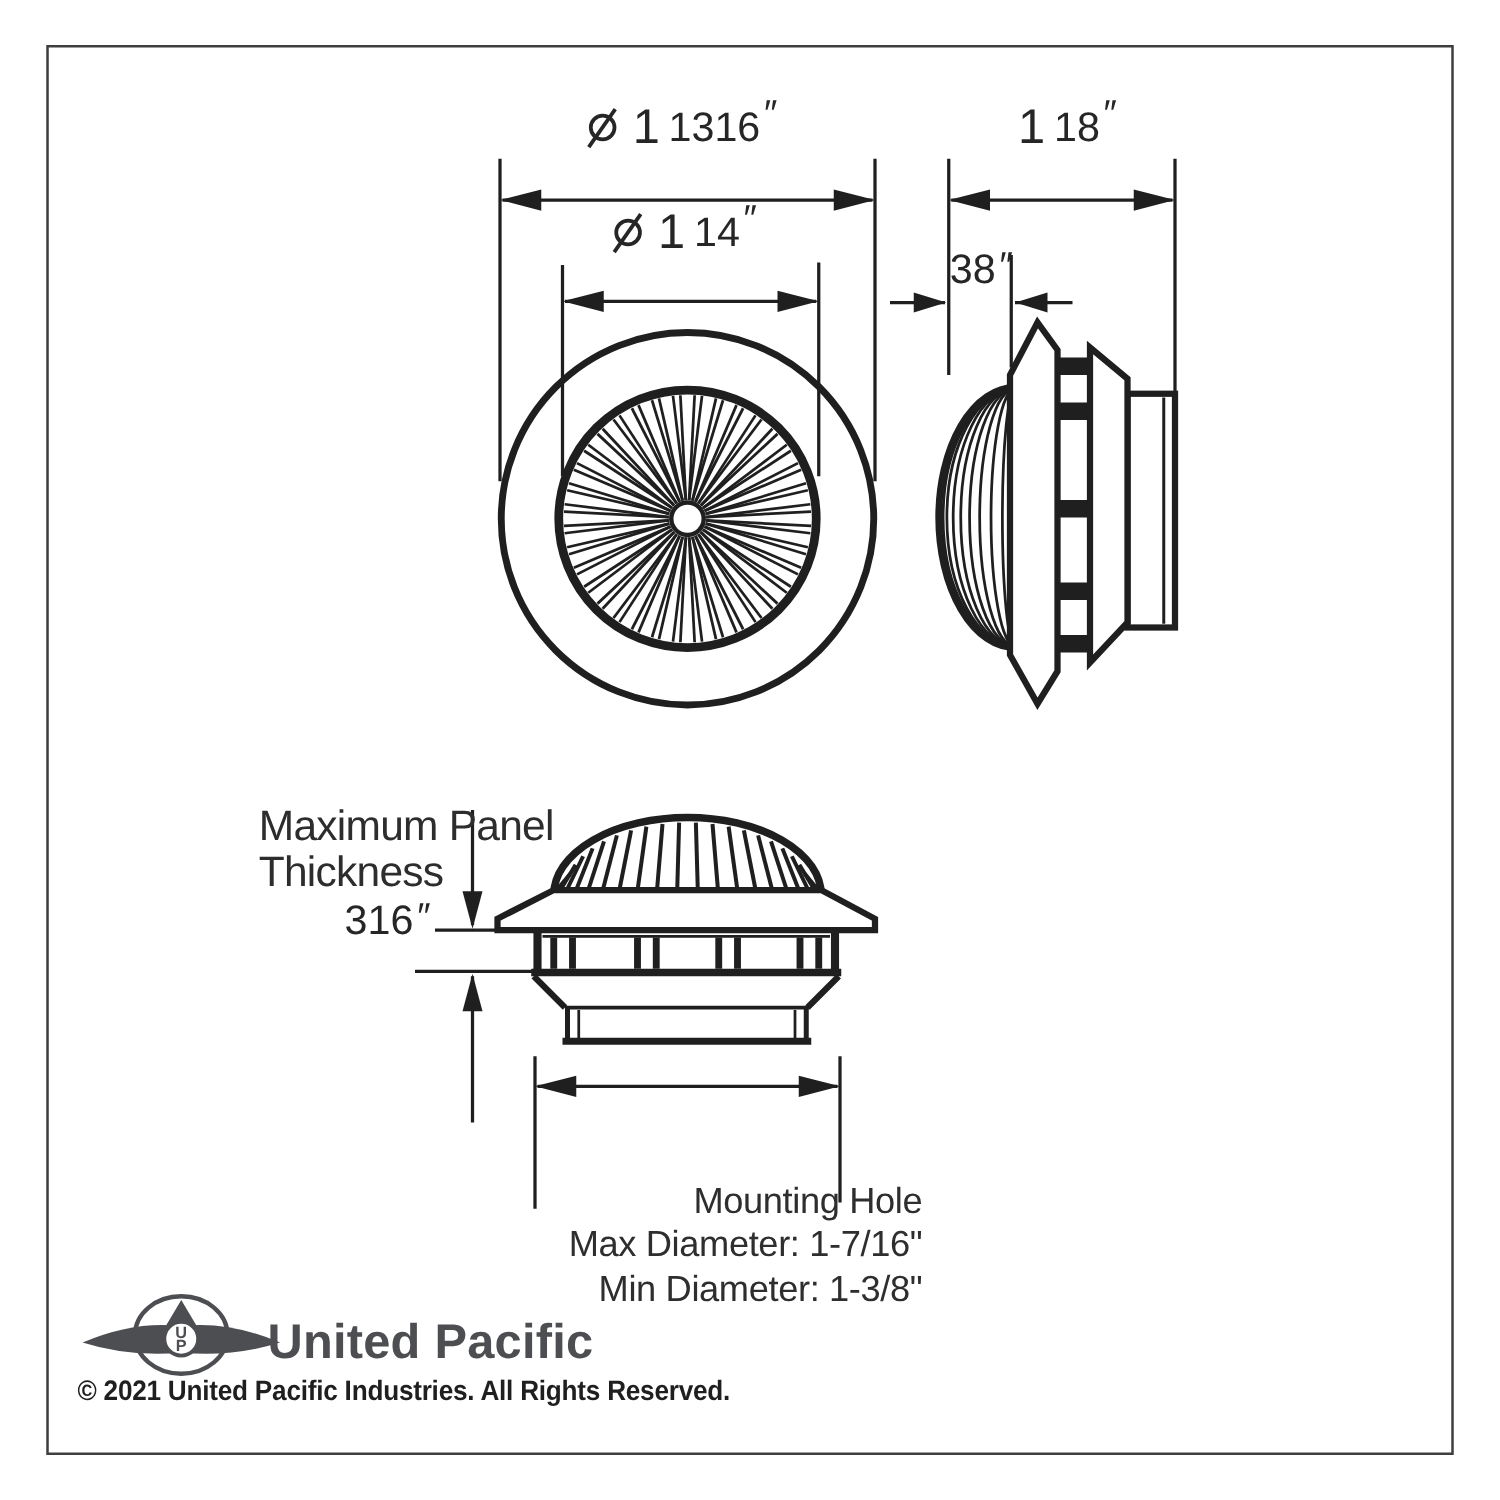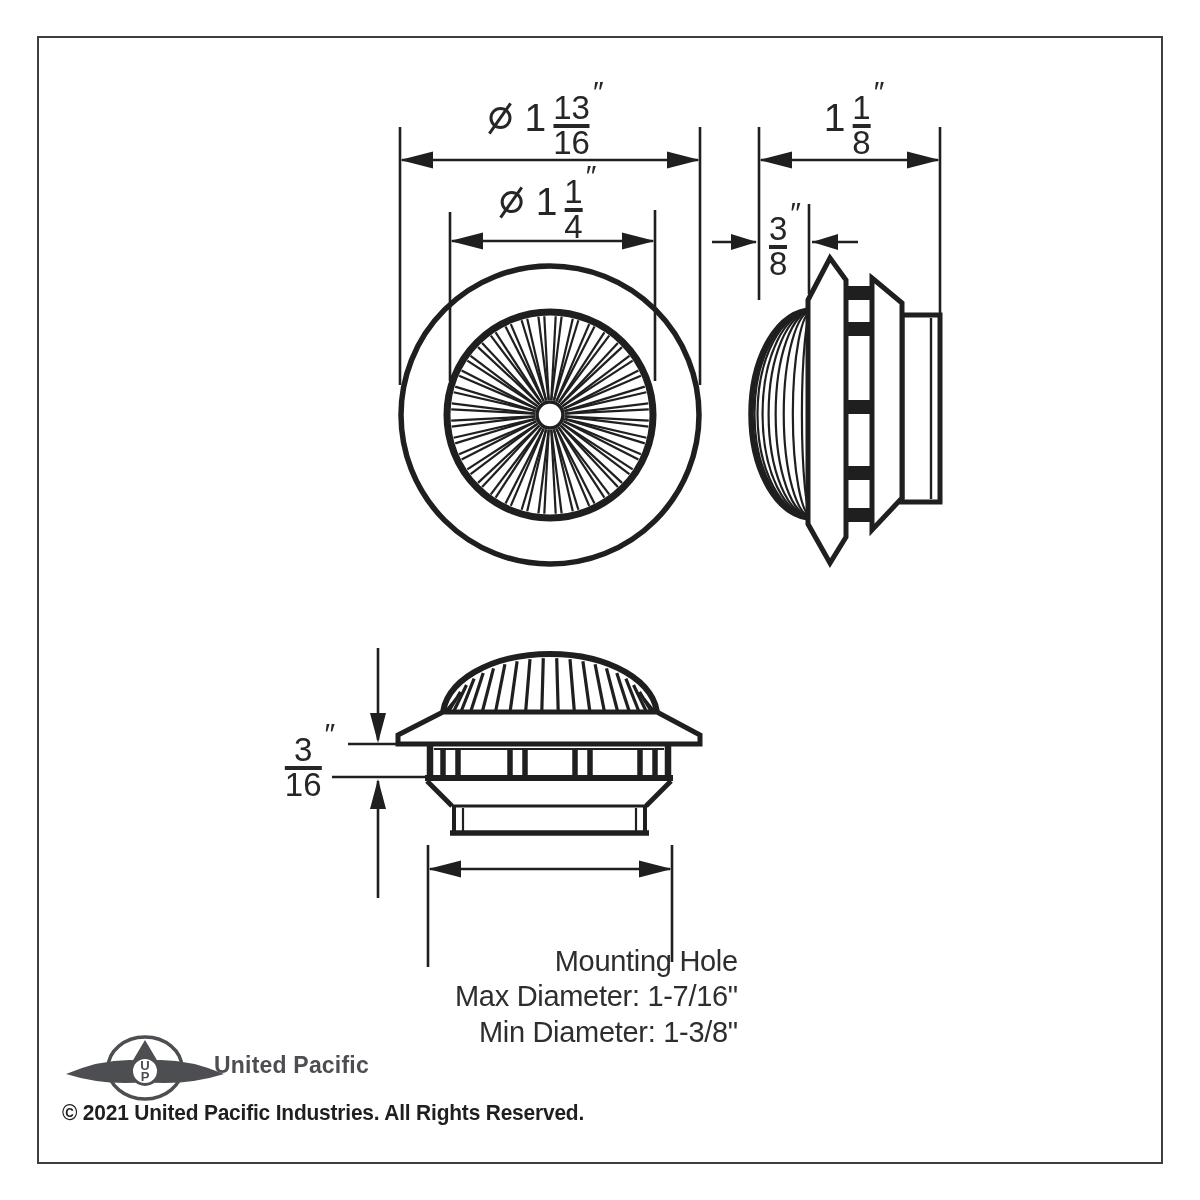--- a/index.html
+++ b/index.html
@@ -3,30 +3,30 @@
 <meta charset="utf-8">
 <style>
   html,body{margin:0;padding:0;background:#ffffff;}
   #stage{position:relative;width:1200px;height:1200px;background:#fff;overflow:hidden;
          font-family:"Liberation Sans","DejaVu Sans",sans-serif;color:#262626;}
   #art{position:absolute;left:0;top:0;}
   .ln{stroke:#1f1f1f;fill:none;}
   .ar{fill:#1f1f1f;stroke:none;}
   .wfill{fill:#ffffff;stroke:#1f1f1f;}
   .dim{position:absolute;display:flex;align-items:center;transform:translateX(-50%);color:#262626;}
-  .frac{display:inline-flex;flex-direction:column;align-items:center;font-size:33px;line-height:.86;margin-top:14px;}
+  .frac{display:inline-flex;align-items:center;font-size:33px;line-height:.86;}
   .frac .bar{height:3.2px;background:#262626;align-self:stretch;margin:2px 0 1px 0;}
   .whole{font-size:39px;margin:0 7px 0 6px;}
   .inch{font-size:30px;align-self:flex-start;line-height:1;margin:-3px 0 0 3px;}
   .dia{width:27px;height:27px;position:relative;margin-right:5px;flex:0 0 auto;}
   .dia::before{content:"";position:absolute;inset:2.5px;border:3px solid #262626;border-radius:50%;}
   .dia::after{content:"";position:absolute;left:12px;top:-5px;width:3px;height:37px;background:#262626;transform:rotate(35deg);}
   .note{position:absolute;font-size:34px;line-height:1.08;color:#2d2d2d;letter-spacing:-.6px;}
   .mnote{position:absolute;font-size:29px;line-height:1.22;color:#2e2e2e;letter-spacing:-.3px;}
-  .brand{position:absolute;left:214px;top:1052px;font-size:23px;font-weight:700;color:#4d4e52;letter-spacing:.2px;}
+  .brand{position:absolute;left:214px;top:1052px;font-size:39px;font-weight:700;color:#4d4e52;letter-spacing:.2px;}
   .copy{position:absolute;left:62px;top:1100px;font-size:22.5px;font-weight:700;color:#1f1f1f;
         letter-spacing:-.2px;transform:scaleX(.93);transform-origin:left center;}
   .mono{font:700 13px "Liberation Sans",sans-serif;fill:#4d4e52;}
 </style>
 </head>
 <body>
 
 <div id="stage">
 
   <svg id="art" width="1200" height="1200" viewBox="0 0 1200 1200">
@@ -279,20 +279,24 @@
 
   <div class="dim" style="left:310px;top:722px;">
     <span class="frac">
       <span>3</span>
       <span class="bar"></span>
       <span>16</span>
     </span>
     <span class="inch">″</span>
   </div>
 
+  <div class="note" style="left:207px;top:643px;">
+    <div>Maximum Panel</div>
+    <div>Thickness</div>
+  </div>
 
   <div class="mnote" style="left:455px;top:944px;text-align:right;">
     <div>Mounting Hole</div>
     <div>Max Diameter: 1-7/16"</div>
     <div>Min Diameter:  1-3/8"</div>
   </div>
 
   <div class="brand">United Pacific</div>
   <div class="copy">© 2021 United Pacific Industries. All Rights Reserved.</div>
 </div>

